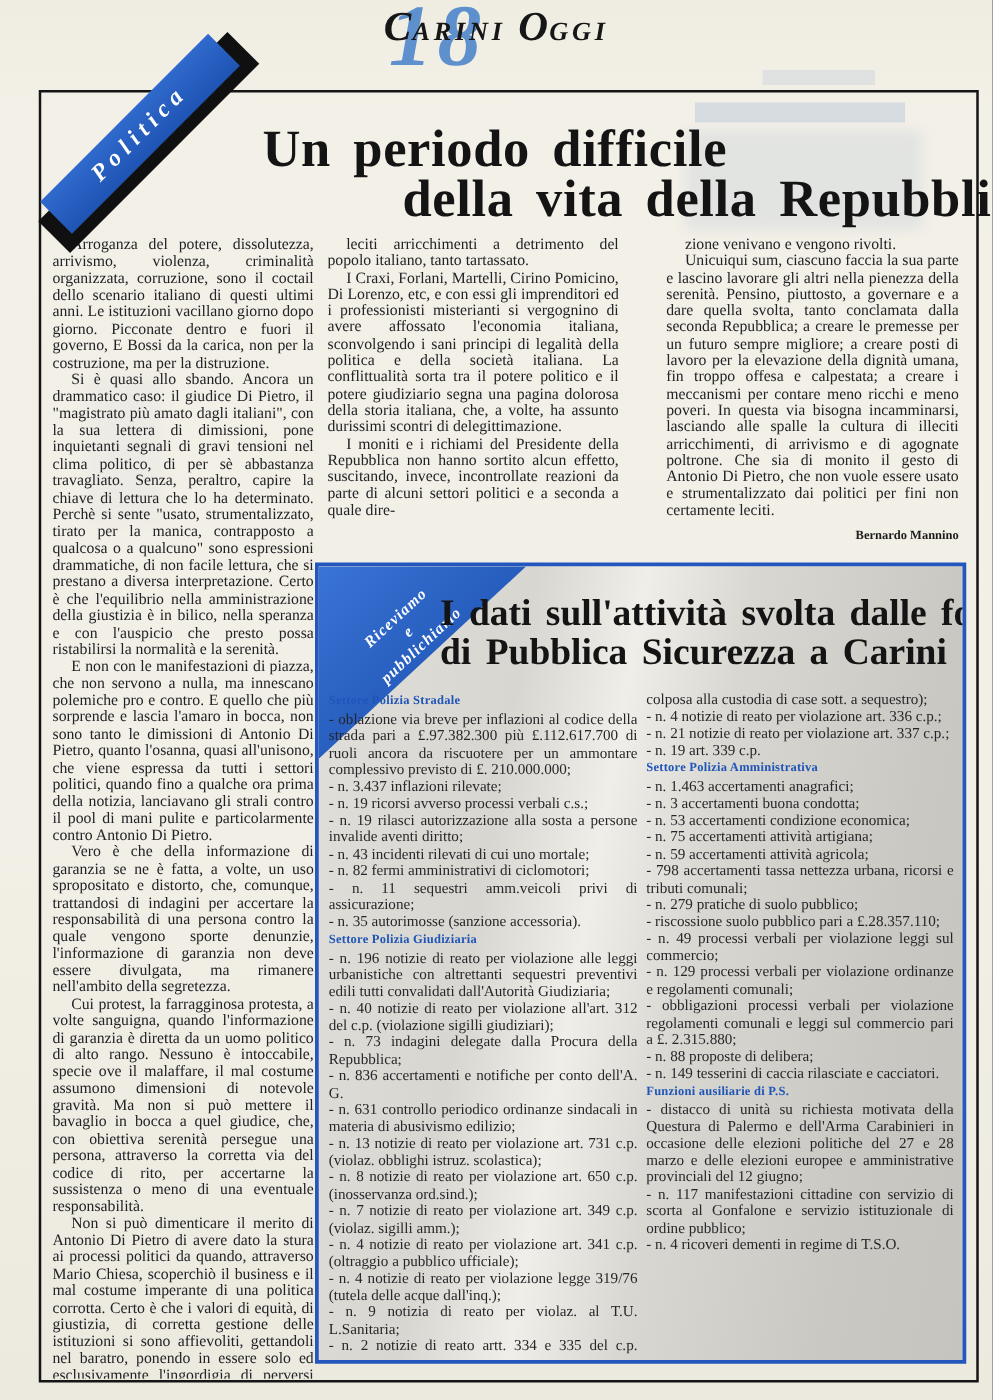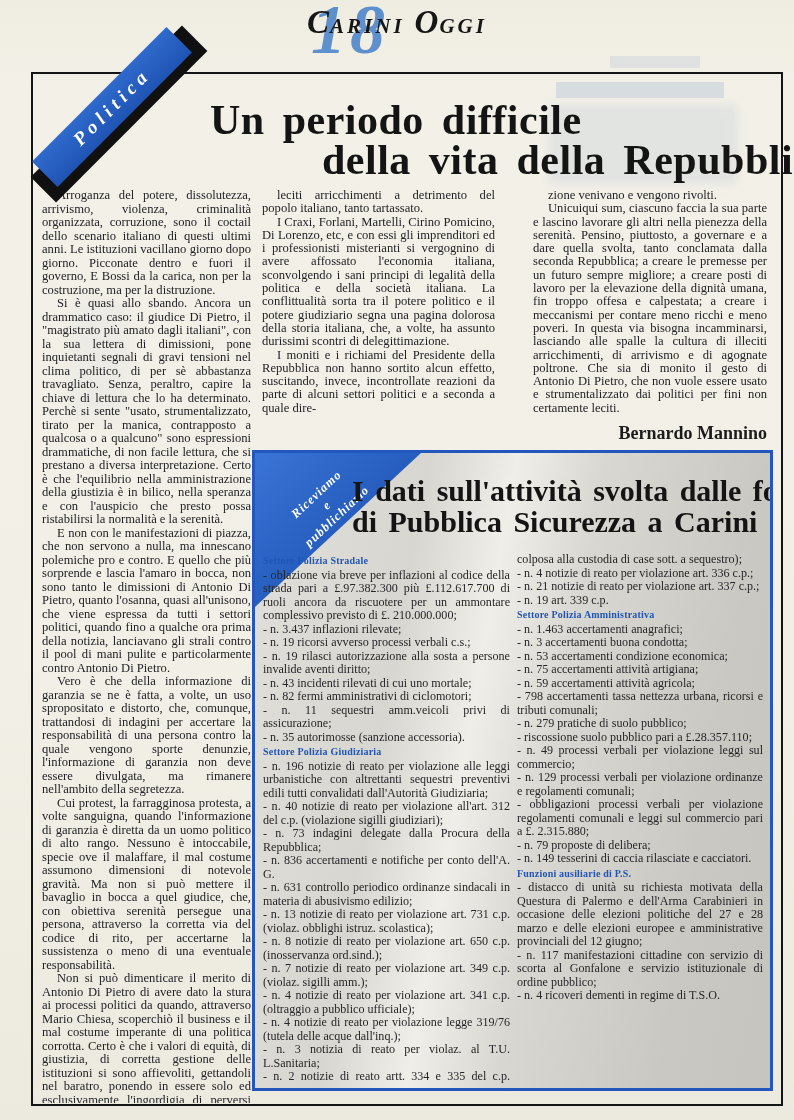--- a/index.html
+++ b/index.html
@@ -64,21 +64,21 @@
   .col {
     position:absolute; overflow:hidden; color:#232327;
     font-size:12.6px; line-height:13.5px; text-align:justify;
   }
   .col p { text-indent:15px; }
   .col1 { left:42px;  top:189px; width:209px; height:914px; }
   .col2 { left:262px; top:189px; width:233px; height:257px; line-height:13.3px; }
   .col3 { left:533px; top:189px; width:234px; height:234px; line-height:13.3px; }
   .byline {
     position:absolute; left:533px; top:423px; width:234px;
-    text-align:right; font-weight:bold; font-size:18px; color:#1c1c1c;
+    text-align:right; font-weight:bold; font-size:10px; color:#1c1c1c;
   }
 
   
   .databox {
     position:absolute; left:252px; top:450px; width:521px; height:641px;
     border:3px solid #2457bd; z-index:2; overflow:hidden;
     background:linear-gradient(100deg,#e1dfd9 0%,#d8d6d0 28%,#f0eee8 42%,#d9d7d1 56%,#cac8c3 82%,#c6c4bf 100%);
   }
   .bx-corner {
     position:absolute; left:0; top:0; width:166px; height:154px;
@@ -179,41 +179,41 @@
         <div class="bx-item">- n. 196 notizie di reato per violazione alle leggi urbanistiche con altrettanti sequestri preventivi edili tutti convalidati dall'Autorità Giudiziaria;</div>
         <div class="bx-item">- n. 40 notizie di reato per violazione all'art. 312 del c.p. (violazione sigilli giudiziari);</div>
         <div class="bx-item">- n. 73 indagini delegate dalla Procura della Repubblica;</div>
         <div class="bx-item">- n. 836 accertamenti e notifiche per conto dell'A. G.</div>
         <div class="bx-item">- n. 631 controllo periodico ordinanze sindacali in materia di abusivismo edilizio;</div>
         <div class="bx-item">- n. 13 notizie di reato per violazione art. 731 c.p. (violaz. obblighi istruz. scolastica);</div>
         <div class="bx-item">- n. 8 notizie di reato per violazione art. 650 c.p. (inosservanza ord.sind.);</div>
         <div class="bx-item">- n. 7 notizie di reato per violazione art. 349 c.p. (violaz. sigilli amm.);</div>
         <div class="bx-item">- n. 4 notizie di reato per violazione art. 341 c.p. (oltraggio a pubblico ufficiale);</div>
         <div class="bx-item">- n. 4 notizie di reato per violazione legge 319/76 (tutela delle acque dall'inq.);</div>
-        <div class="bx-item">- n. 3 notizia di reato per violaz. al T.U. L.Sanitaria;</div>
+        <div class="bx-item">- n. 9 notizia di reato per violaz. al T.U. L.Sanitaria;</div>
         <div class="bx-item">- n. 2 notizie di reato artt. 334 e 335 del c.p. (violaz.</div>
       </div>
     <div class="bx-col bx-right">
         <div class="bx-item">colposa alla custodia di case sott. a sequestro);</div>
         <div class="bx-item">- n. 4 notizie di reato per violazione art. 336 c.p.;</div>
         <div class="bx-item">- n. 21 notizie di reato per violazione art. 337 c.p.;</div>
         <div class="bx-item">- n. 19 art. 339 c.p.</div>
         <div class="bx-heading">Settore Polizia Amministrativa</div>
         <div class="bx-item">- n. 1.463 accertamenti anagrafici;</div>
         <div class="bx-item">- n. 3 accertamenti buona condotta;</div>
         <div class="bx-item">- n. 53 accertamenti condizione economica;</div>
         <div class="bx-item">- n. 75 accertamenti attività artigiana;</div>
         <div class="bx-item">- n. 59 accertamenti attività agricola;</div>
         <div class="bx-item">- 798 accertamenti tassa nettezza urbana, ricorsi e tributi comunali;</div>
         <div class="bx-item">- n. 279 pratiche di suolo pubblico;</div>
         <div class="bx-item">- riscossione suolo pubblico pari a £.28.357.110;</div>
         <div class="bx-item">- n. 49 processi verbali per violazione leggi sul commercio;</div>
         <div class="bx-item">- n. 129 processi verbali per violazione ordinanze e regolamenti comunali;</div>
         <div class="bx-item">- obbligazioni processi verbali per violazione regolamenti comunali e leggi sul commercio pari a £. 2.315.880;</div>
-        <div class="bx-item">- n. 79 proposte di delibera;</div>
+        <div class="bx-item">- n. 88 proposte di delibera;</div>
         <div class="bx-item">- n. 149 tesserini di caccia rilasciate e cacciatori.</div>
         <div class="bx-heading">Funzioni ausiliarie di P.S.</div>
         <div class="bx-item">- distacco di unità su richiesta motivata della Questura di Palermo e dell'Arma Carabinieri in occasione delle elezioni politiche del 27 e 28 marzo e delle elezioni europee e amministrative provinciali del 12 giugno;</div>
         <div class="bx-item">- n. 117 manifestazioni cittadine con servizio di scorta al Gonfalone e servizio istituzionale di ordine pubblico;</div>
         <div class="bx-item">- n. 4 ricoveri dementi in regime di T.S.O.</div>
       </div>
   </div>
 
 </div>
 

